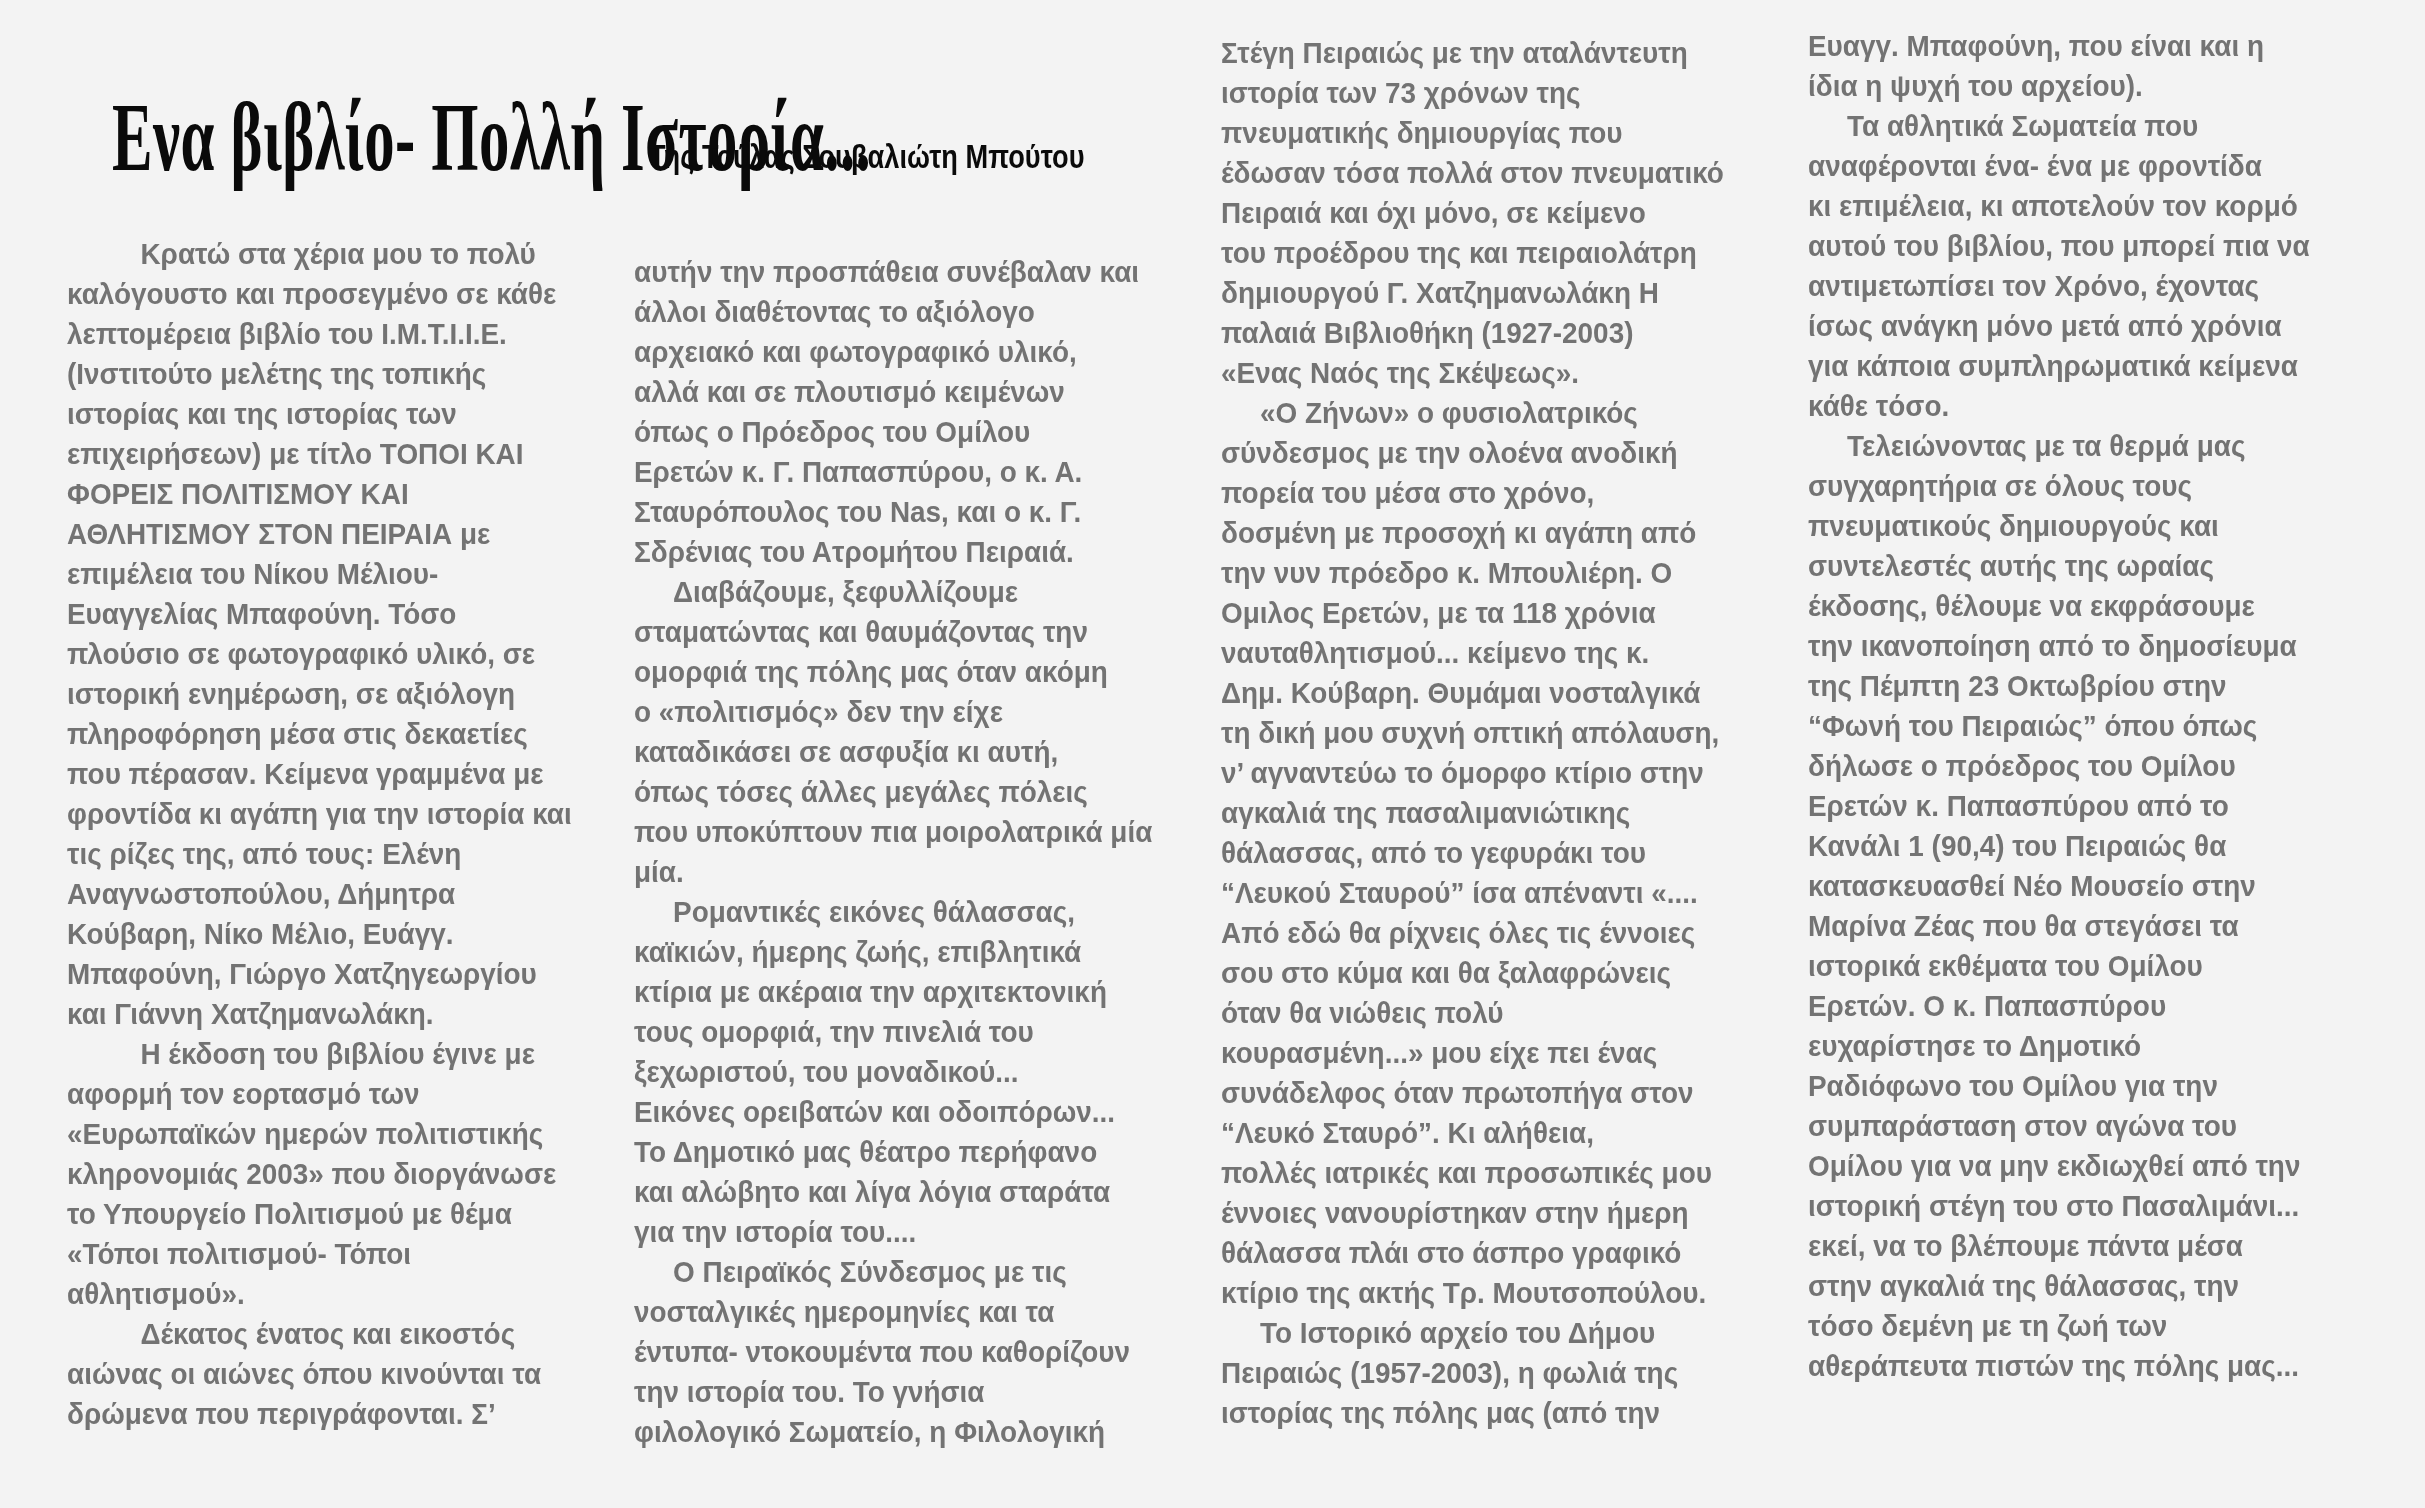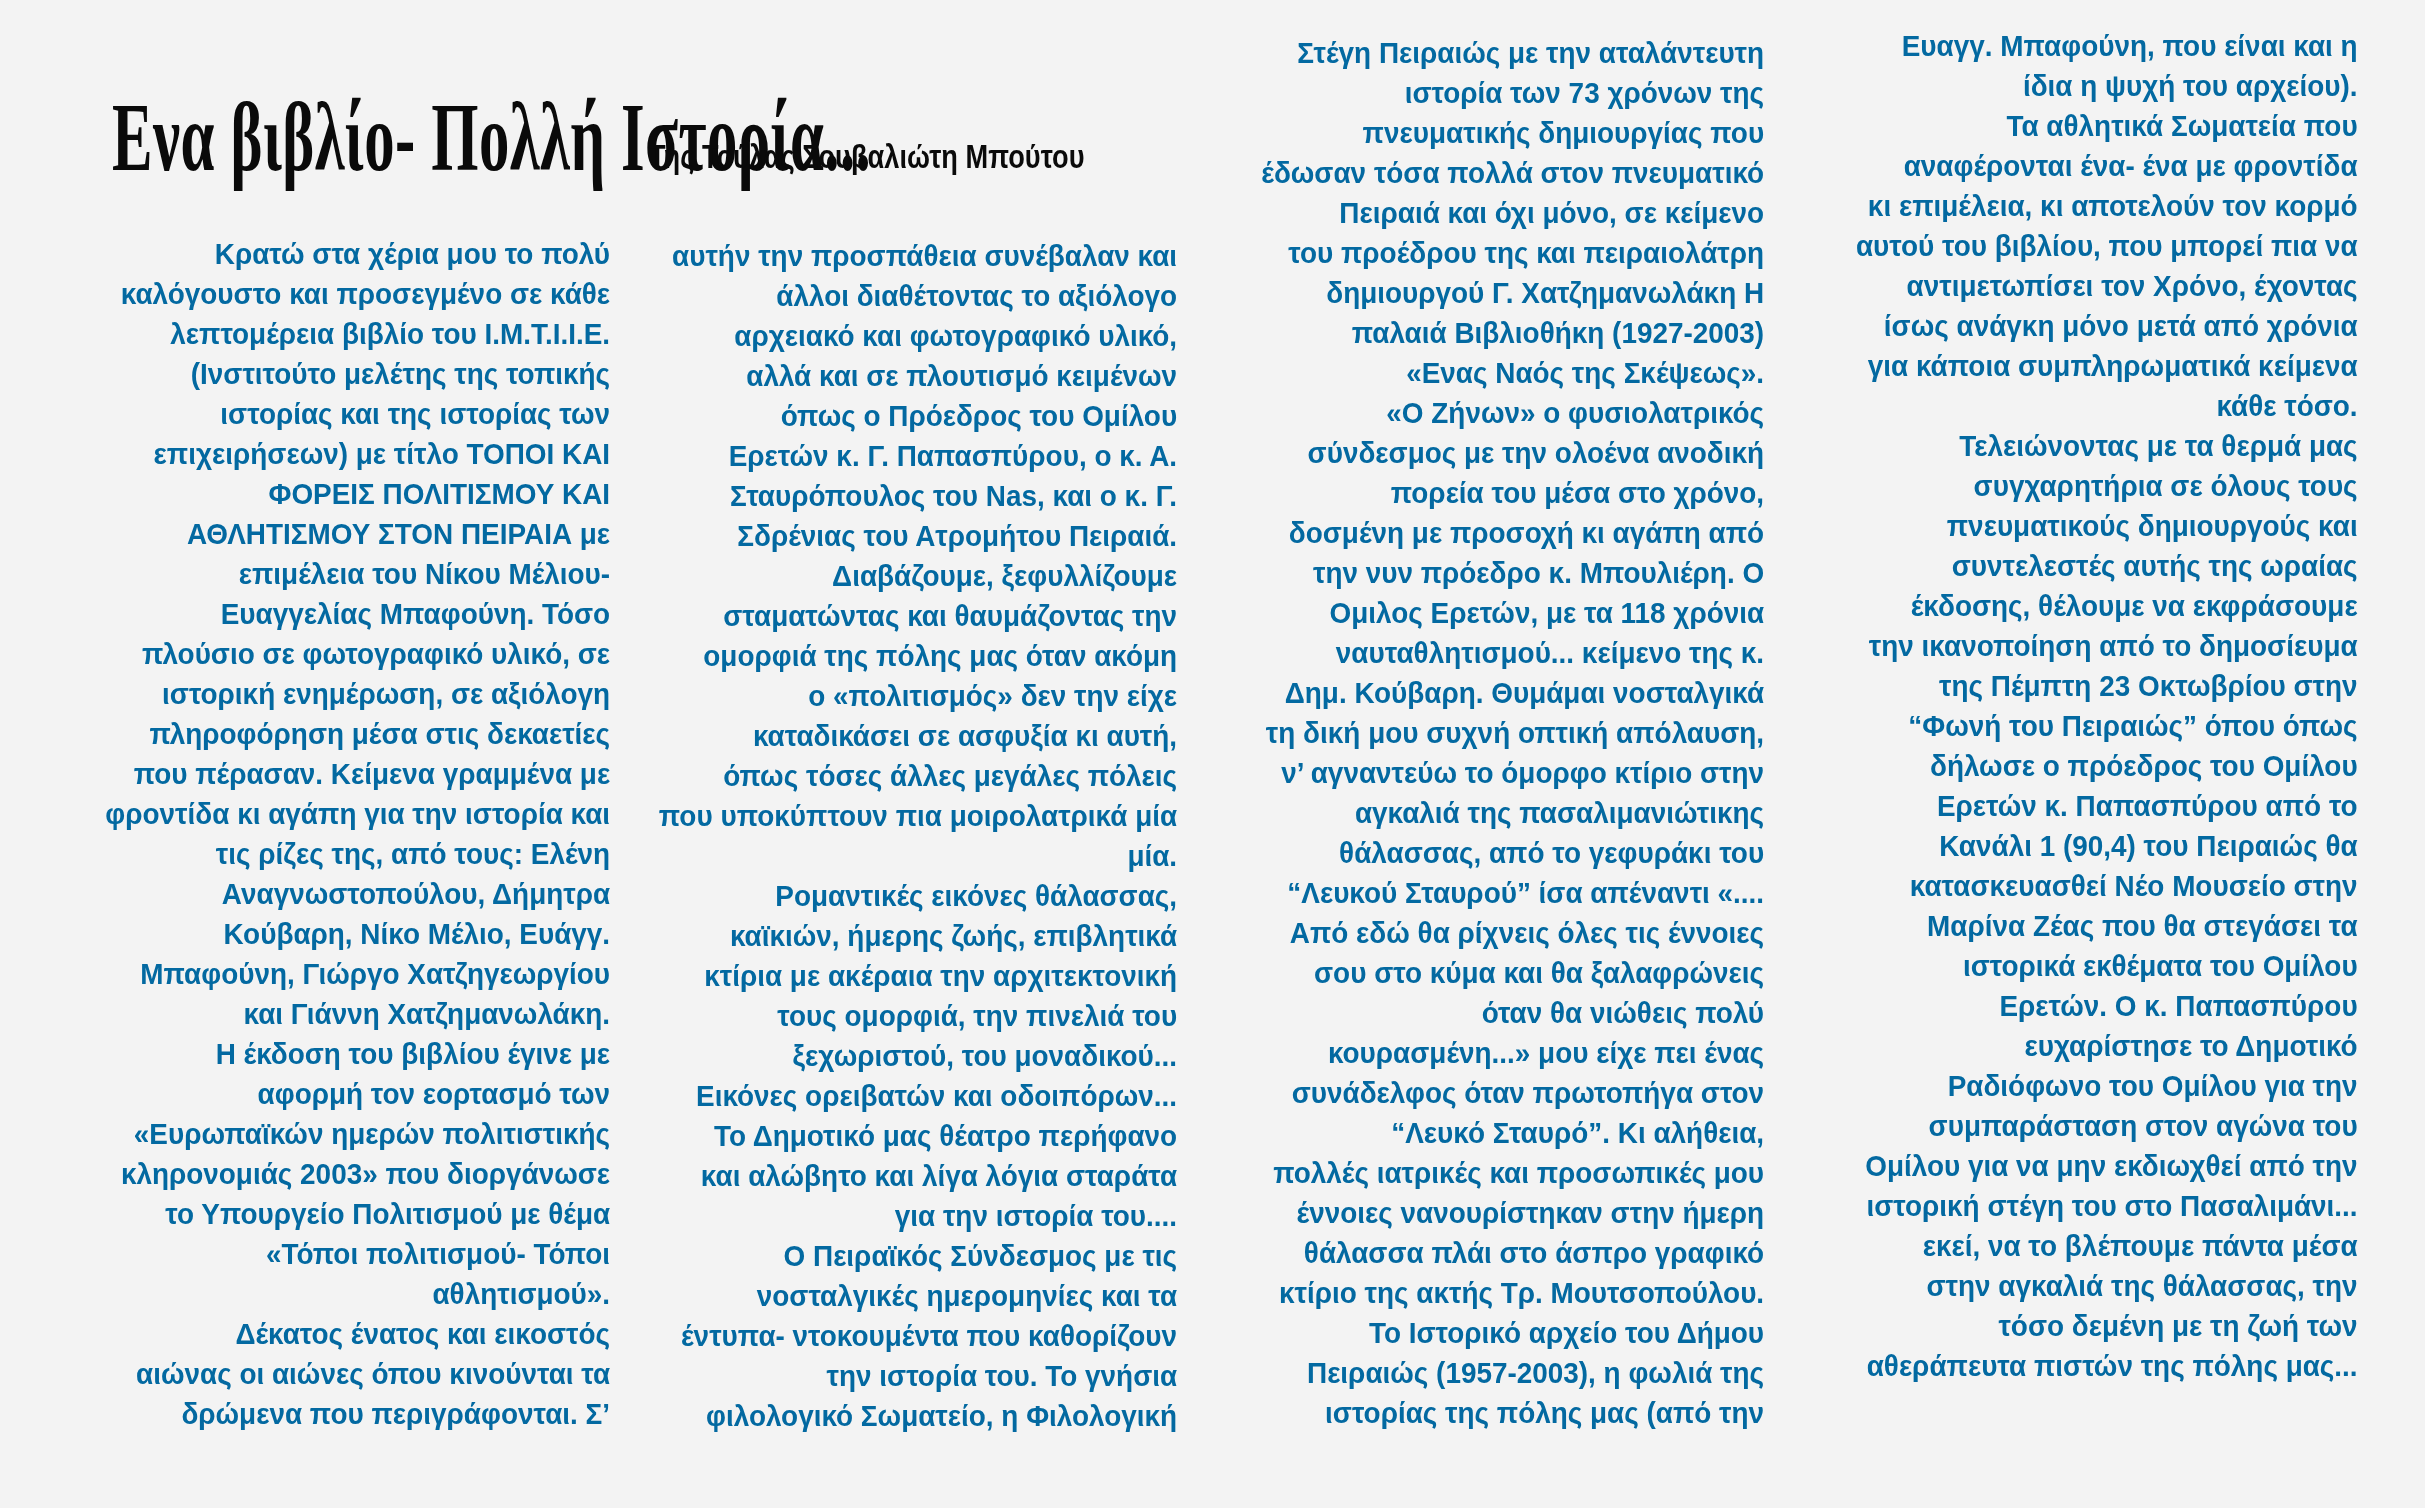--- a/index.html
+++ b/index.html
@@ -47,25 +47,24 @@
     transform-origin: 0 0;
     transform: scaleX(0.80);
     color: #0a0a0a;
   }
   .column {
     position: absolute;
     font-family: "Liberation Sans", sans-serif;
     font-weight: bold;
     font-size: 30px;
     line-height: 40px;
-    color: #0369a1;
-    text-align: right;
+    color: #737373;
   }
   .col1 { left: 35px;   top: 234px; width: 584px; margin-left: 32px; }
-  .col2 { left: 634px;  top: 236px; width: 584px; }
+  .col2 { left: 634px;  top: 252px; width: 584px; }
   .col3 { left: 1221px; top: 33px;  width: 584px; }
   .col4 { left: 1808px; top: 26px;  width: 591px; }
   .line {
     display: block;
     height: 40px;
     white-space: nowrap;
     transform-origin: 0 50%;
     transform: scaleX(0.93);
   }
   .line.indent { padding-left: 79px; }

